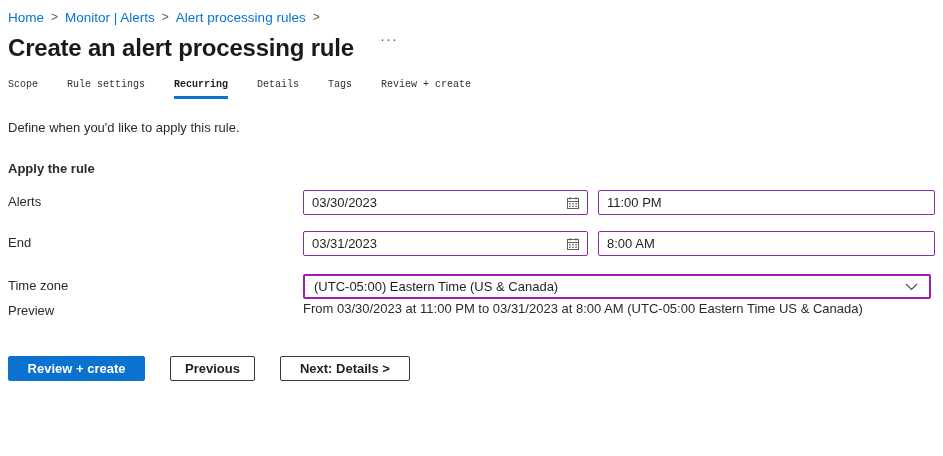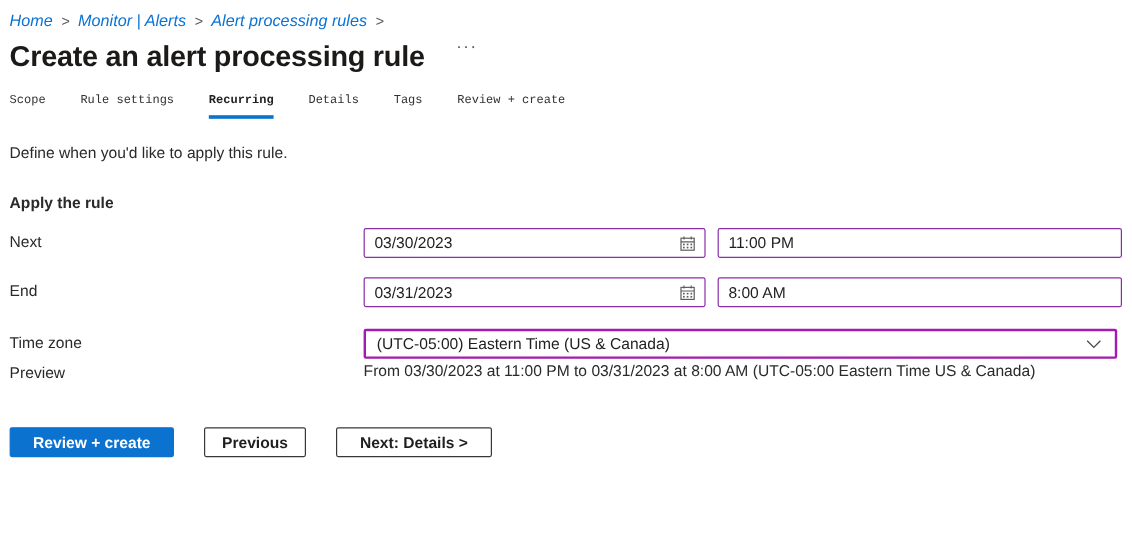--- a/index.html
+++ b/index.html
@@ -6,21 +6,21 @@
   html, body {
     width: 943px; height: 456px;
     background: #ffffff;
     font-family: "Liberation Sans", sans-serif;
     color: #323130;
     overflow: hidden;
   }
   .page { padding: 10px 8px 0 8px; }
 
   
-  .breadcrumb { display: flex; align-items: flex-end; font-size: 13.5px; font-style: italic; }
+  .breadcrumb { display: flex; align-items: flex-start; font-size: 13.5px; }
   .breadcrumb a { color: #0a72d4; text-decoration: none; cursor: pointer; }
   .breadcrumb .sep { color: #605e5c; margin: 0 7px; font-size: 12px; }
 
   
   .title-row { display: flex; align-items: flex-start; margin-top: 9px; }
   .page-title { font-size: 24px; font-weight: bold; color: #1b1a19; letter-spacing: -0.2px; }
   .more-btn { color: #605e5c; font-size: 15px; letter-spacing: 1px; margin-left: 26px; margin-top: -4px;
               background: none; border: none; cursor: pointer; font-family: inherit; }
 
   
@@ -106,21 +106,21 @@
     <button class="tab">Review + create</button>
   </div>
 
   <p class="description">Define when you'd like to apply this rule.</p>
 
   <div class="form-row apply-row">
     <div class="row-label bold">Apply the rule</div>
   </div>
 
   <div class="form-row start-row">
-    <div class="row-label">Next</div>
+    <div class="row-label">Alerts</div>
     <div class="field-wrap date-wrap">
       <input value="03/30/2023" style="">
       <button class="cal-btn">
         <svg width="14" height="14" viewBox="0 0 14 14" fill="none">
           <rect x="1.5" y="2.5" width="11" height="10" stroke="#605e5c" stroke-width="1"></rect>
           <line x1="1.5" y1="5.5" x2="12.5" y2="5.5" stroke="#605e5c" stroke-width="1"></line>
           <line x1="4" y1="1" x2="4" y2="3.5" stroke="#605e5c" stroke-width="1"></line>
           <line x1="10" y1="1" x2="10" y2="3.5" stroke="#605e5c" stroke-width="1"></line>
           <rect x="3.2" y="7" width="1.4" height="1.4" fill="#605e5c"></rect>
           <rect x="6.3" y="7" width="1.4" height="1.4" fill="#605e5c"></rect>

